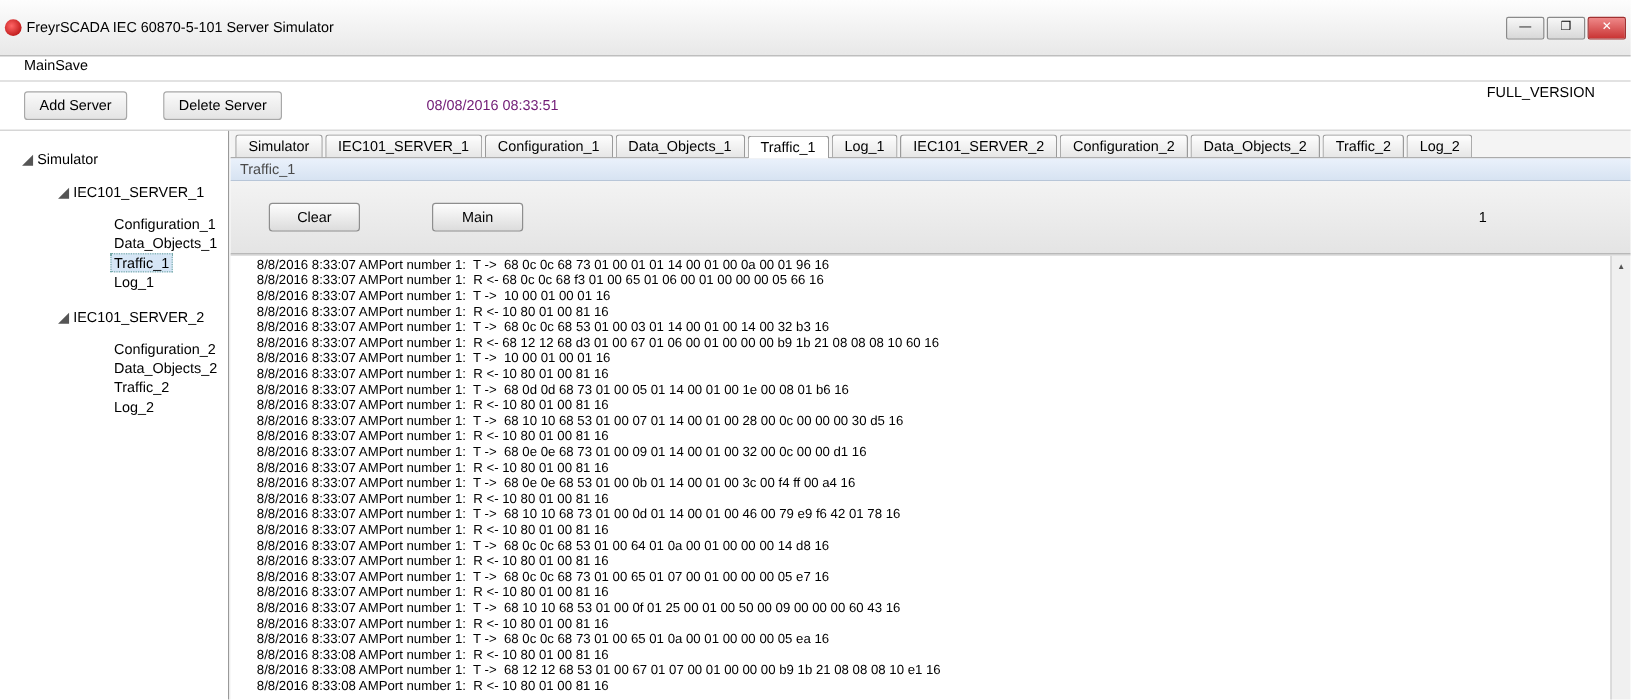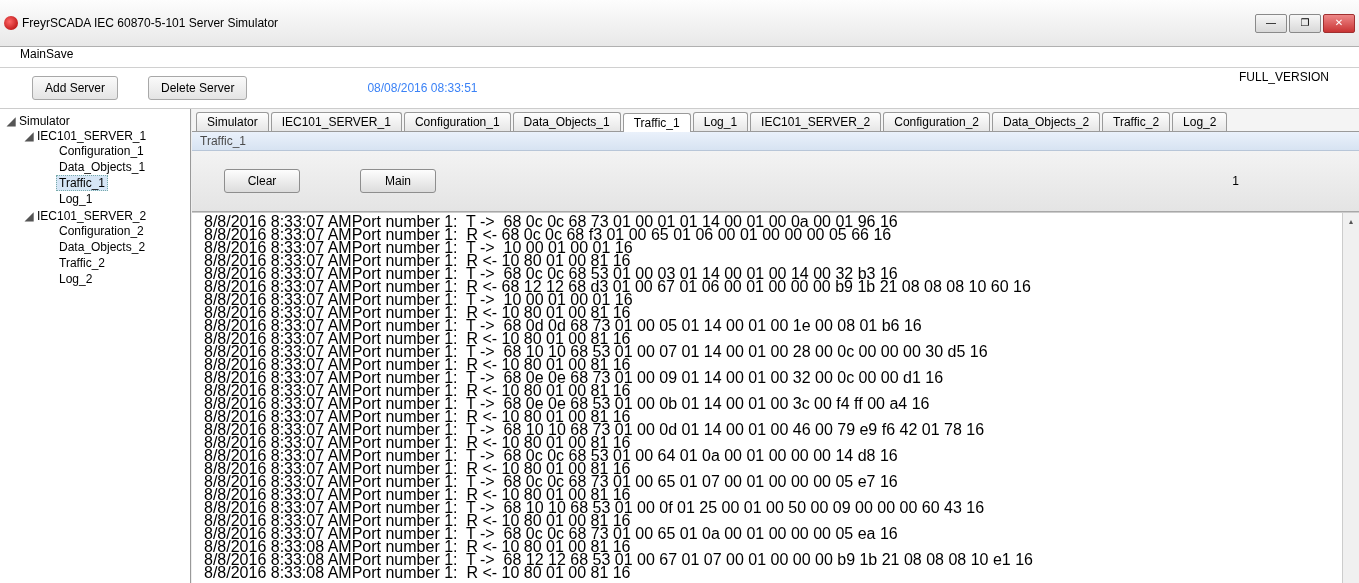--- a/index.html
+++ b/index.html
@@ -4,45 +4,45 @@
 <style>
 html,body{margin:0;padding:0;font-family:"Segoe UI",Tahoma,sans-serif;font-size:12px;color:#000;background:#fff;width:1359px;height:583px;overflow:hidden}
 .titlebar{height:22px;background:linear-gradient(#fdfdfd,#e8e8e8);border-bottom:1px solid #b0b0b0;display:flex;align-items:center;padding:12px 4px;position:relative}
 .titlebar .icon{width:14px;height:14px;background:radial-gradient(circle at 40% 40%,#f66,#a00);border-radius:50%;margin-right:4px;flex:0 0 auto}
 .titlebar .title{flex:1 1 auto}
 .win-controls{display:flex;gap:2px}
 .win-btn{width:30px;height:17px;border:1px solid #8a8a8a;border-radius:2px;background:linear-gradient(#f7f7f7,#d8d8d8);display:flex;align-items:center;justify-content:center;font-size:10px;line-height:1}
 .win-btn.close{background:linear-gradient(#e88,#c93434);color:#fff;border-color:#a03030}
 .menubar{height:20px;display:flex;align-items:flex-start;padding:0 20px;border-bottom:1px solid #d0d0d0}
 .menubar span{cursor:default}
-.toolbar{height:40px;display:flex;align-items:center;padding:0 32px;position:relative}
+.toolbar{height:40px;display:flex;align-items:center;padding:0 20px;position:relative}
 .toolbar .btn{height:22px;padding:0 12px;border:1px solid #a8a8a8;border-radius:3px;background:linear-gradient(#fafafa,#e4e4e4);display:inline-flex;align-items:center;margin-right:30px;cursor:default}
-.toolbar .ts{margin-left:90px;color:#3b82f6}
+.toolbar .ts{margin-left:90px;color:#701a75}
 .toolbar .ver{position:absolute;right:30px;top:2px}
 .main{display:flex;height:calc(583px - 22px - 20px - 40px);border-top:1px solid #ccc}
 .tree{width:190px;border-right:1px solid #999;padding:4px 0;overflow:auto}
-.tree ul{list-style:none;margin:0;padding:0}
+.tree ul{list-style:none;margin:12px;padding:0}
 .tree li{padding:1px 0 1px 6px;white-space:nowrap;cursor:default}
 .tree .exp{display:inline-block;width:10px;text-align:center;color:#555}
 .tree .lbl{padding:1px 3px}
 .tree .sel{background:#d6e6f6;border:1px dotted #7aa;padding:0 2px}
 .tree .leaf{padding-left:22px}
 .tree .lvl2{padding-left:18px}
 .tree .lvl3{padding-left:32px}
 .tree .lvl3 .leaf{padding-left:0}
 .right{flex:1 1 auto;display:flex;flex-direction:column;overflow:hidden;border-left:1px solid #eee}
 .tabs{display:flex;align-items:flex-end;height:22px;padding-left:4px;border-bottom:1px solid #9a9a9a;background:#f4f4f4}
 .tab{border:1px solid #9a9a9a;border-bottom:none;background:linear-gradient(#fefefe,#e6e6e6);padding:2px 10px 2px;margin-right:2px;border-radius:3px 3px 0 0;font-size:12px;cursor:default}
 .tab.active{background:#fff;position:relative;top:1px}
 .subheader{height:18px;background:linear-gradient(#eaf1fb,#d7e3f2);border-bottom:1px solid #b8c6d8;padding:0 8px;display:flex;align-items:center;color:#4a4a4a}
 .controls{height:60px;background:linear-gradient(#f3f3f3,#e4e4e4);border-bottom:1px solid #a8a8a8;display:flex;align-items:center;padding:0 32px;position:relative}
 .controls .pbtn{width:74px;height:22px;border:1px solid #8e8e8e;border-radius:3px;background:linear-gradient(#fdfdfd,#dcdcdc);display:inline-flex;align-items:center;justify-content:center;margin-right:60px;cursor:default}
 .controls .count{position:absolute;right:120px}
 .log-wrap{flex:1 1 auto;overflow:auto;border-top:1px solid #ccc;position:relative}
-.log{padding:2px 12px;font-size:16px;line-height:13px;white-space:pre}
+.log{padding:2px 22px;font-size:11px;line-height:13px;white-space:pre}
 .log div{height:13px}
 .scrollbar-marker{position:absolute;right:0;top:0;width:16px;height:100%;background:#f0f0f0;border-left:1px solid #ccc}
 .scroll-up{position:absolute;right:0;top:0;width:16px;height:16px;display:flex;align-items:center;justify-content:center;font-size:8px;color:#555}
 </style>
 </head>
 <body>
 
 <div class="titlebar">
   <div class="icon"></div>
   <div class="title">FreyrSCADA IEC 60870-5-101 Server Simulator</div>

